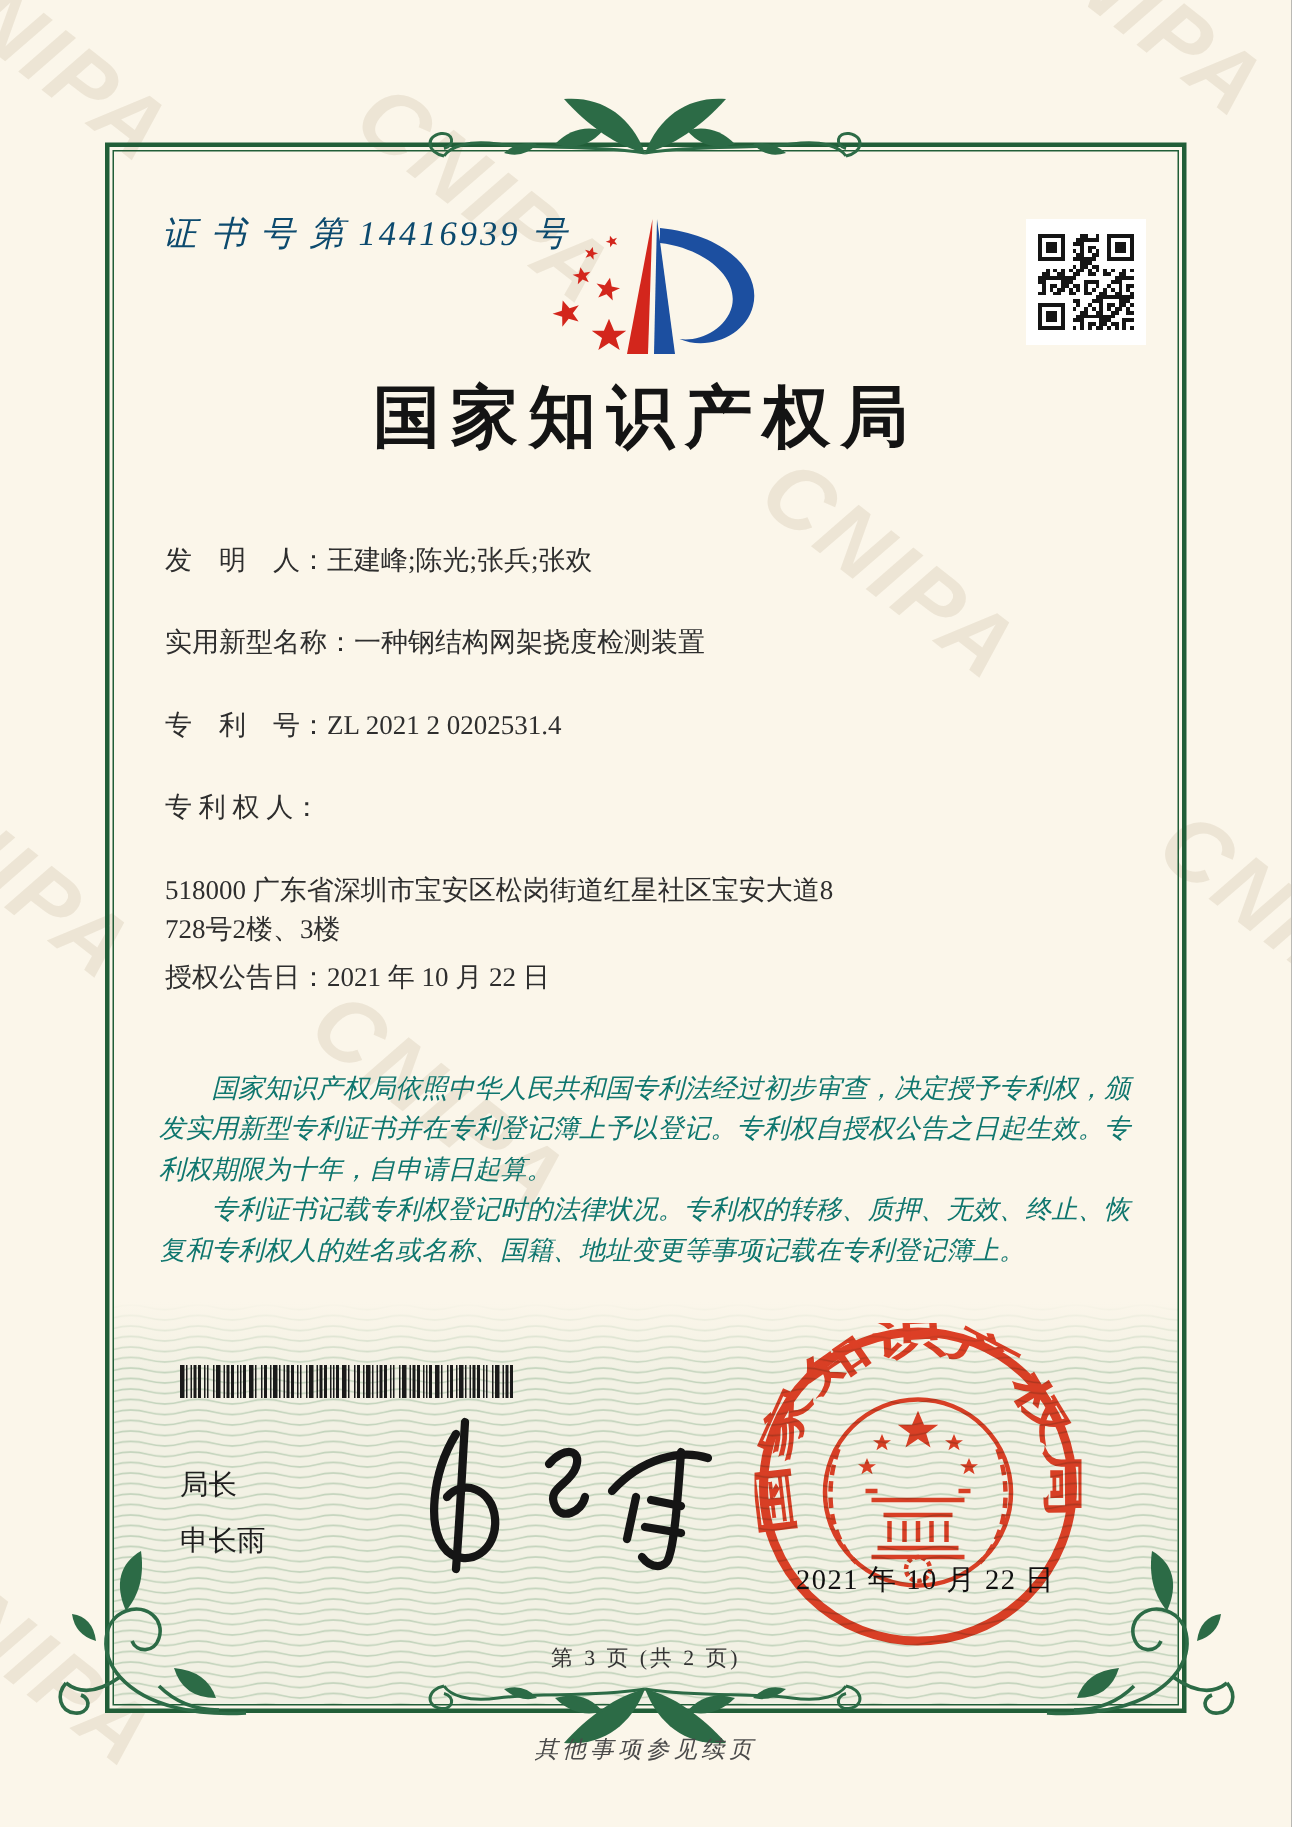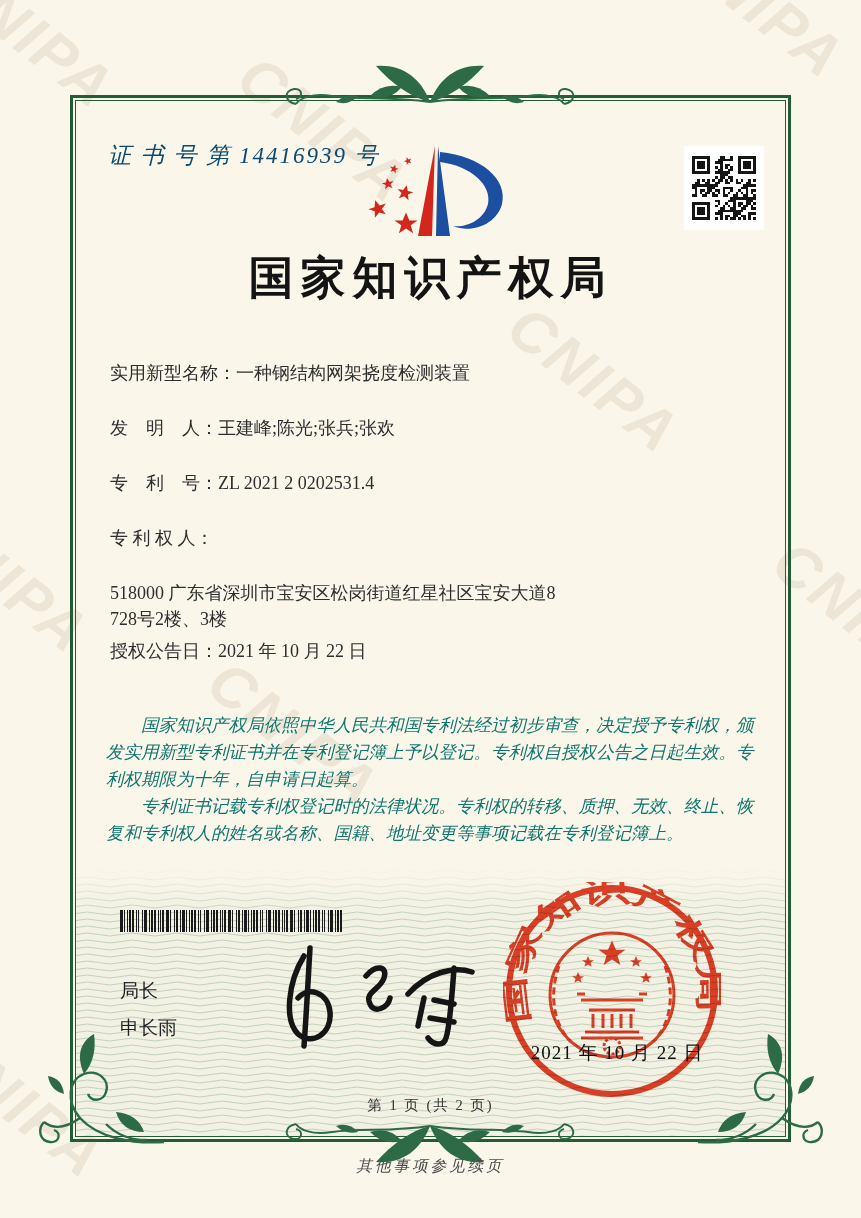--- a/index.html
+++ b/index.html
@@ -387,26 +387,26 @@
         <rect x="24" y="20" width="1" height="1" fill="#151515"></rect>
         <rect x="24" y="22" width="1" height="1" fill="#151515"></rect>
         <rect x="24" y="24" width="1" height="1" fill="#151515"></rect>
       </svg>
   </div>
 
   <div class="title">国家知识产权局</div>
 
   <div class="fields">
     <div class="frow">
+      <span class="f-label">发　明　人：</span>
+      <span class="f-value">王建峰;陈光;张兵;张欢</span>
+    </div>
+    <div class="frow">
       <span class="f-label">实用新型名称：</span>
       <span class="f-value">一种钢结构网架挠度检测装置</span>
-    </div>
-    <div class="frow">
-      <span class="f-label">发　明　人：</span>
-      <span class="f-value">王建峰;陈光;张兵;张欢</span>
     </div>
     <div class="frow">
       <span class="f-label">专　利　号：</span>
       <span class="f-value">ZL 2021 2 0202531.4</span>
     </div>
     <div class="frow">
       <span class="f-label">专 利 权 人：</span>
     </div>
     <div class="frow addr">
       <span class="f-value">518000 广东省深圳市宝安区松岗街道红星社区宝安大道8
@@ -541,17 +541,17 @@
         <path d="M78 156 L140 156"></path>
       </g>
       <circle cx="109" cy="164" r="8" fill="none" stroke-width="3" stroke-dasharray="3 2"></circle>
       <path d="M56 84 C46 112 50 142 68 160" fill="none" stroke-width="3" stroke-dasharray="7 4"></path>
       <path d="M162 84 C172 112 168 142 150 160" fill="none" stroke-width="3" stroke-dasharray="7 4"></path>
     </g>
   </svg>
 
   <div class="seal-date">2021 年 10 月 22 日</div>
 
-  <div class="page-num">第 1 页 (共 2 页)</div>
+  <div class="page-num">第 3 页 (共 2 页)</div>
 
   <div class="cont-note">其他事项参见续页</div>
 
 </div>
 
 </body></html>

